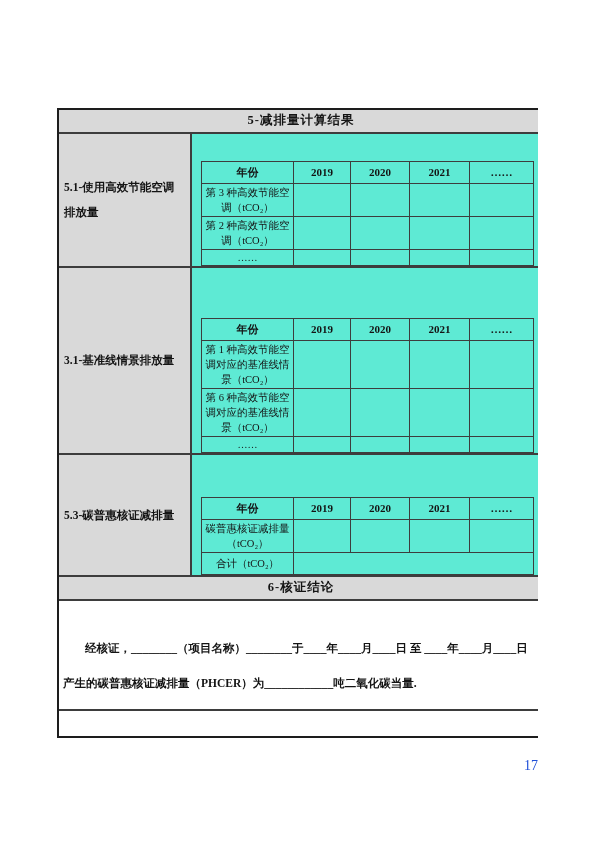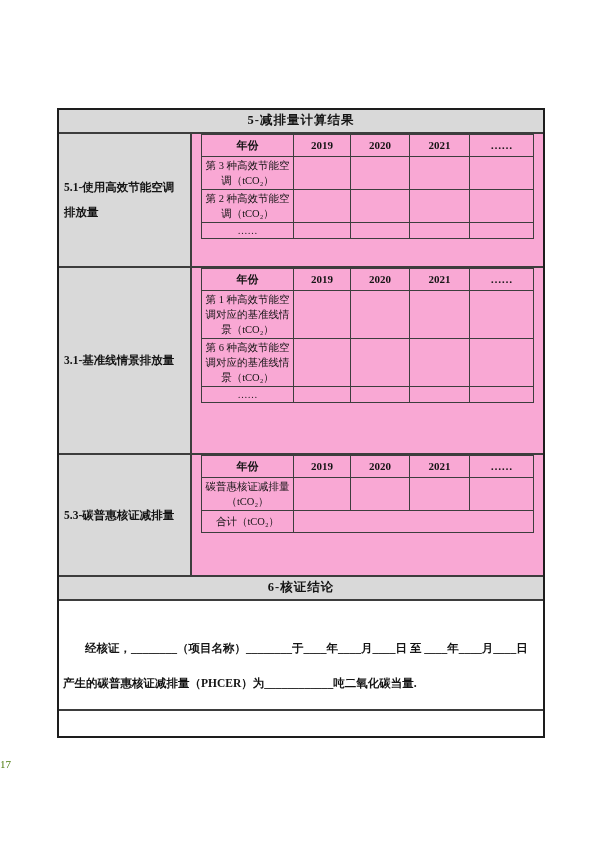--- a/index.html
+++ b/index.html
@@ -1,54 +1,54 @@
 <!DOCTYPE html>
 <html><head>
 <meta charset="utf-8">
 <style>
   * { box-sizing: border-box; margin: 0; padding: 0; }
   html, body { width: 600px; height: 848px; background: #ffffff; }
   body { font-family: "Liberation Serif", serif; color: #141414; }
-  .page { position: relative; width: 600px; height: 848px; overflow: hidden; background: #fff; }
+  .page { position: relative; width: 538px; height: 848px; overflow: hidden; background: #fff; }
 
   .doc-table { position: absolute; left: 57px; top: 108px; width: 488px; border: 2px solid #1d1d1d; background: #fff; }
 
   .sec-header {
     height: 24px; background: #d9d9d9; border-bottom: 2px solid #3d3d3d;
     text-align: center; font-weight: bold; font-size: 12.5px; line-height: 21px; letter-spacing: 1px;
   }
 
   .section { display: flex; border-bottom: 2px solid #3d3d3d; background: #fff; }
   .section .left {
     flex: 0 0 133px; width: 133px; background: #d9d9d9; border-right: 2px solid #3d3d3d;
     display: flex; align-items: center; padding: 16px 5px;
     font-weight: bold; font-size: 11.5px; line-height: 25px;
   }
-  .section .right { flex: 1; display: flex; align-items: flex-start; justify-content: center; background: #f9a8d4; }
+  .section .right { flex: 1; display: flex; align-items: flex-end; justify-content: center; background: #5eead4; }
   .s51 { height: 134px; }
   .s52 { height: 187px; }
   .s53 { height: 122px; }
 
   table.inner { border-collapse: collapse; table-layout: fixed; width: 332px; font-size: 11px; }
   .inner th, .inner td {
     border: 1px solid #3d3d3d; text-align: center; vertical-align: middle;
     padding: 1px 2px; line-height: 15px;
   }
   .inner th { font-weight: bold; height: 22px; font-size: 11px; }
   .inner td.lbl { font-size: 10.5px; font-weight: normal; }
   .inner tr.dots td { height: 16px; line-height: 10px; font-size: 10px; }
   .inner tr.total td { height: 22px; }
 
   .conclusion { height: 94px; border-bottom: 2px solid #3d3d3d; padding: 14px 4px 0 4px; font-weight: bold; font-size: 11.5px; overflow: hidden; background: #fff; margin-top: 16px; }
   .conclusion .line { line-height: 35px; white-space: nowrap; }
   .conclusion .line1 { padding-left: 22px; }
 
   .bottom-empty { height: 25px; background: #fff; }
 
-  .pageno { position: absolute; top: 758px; left: 0; width: 100%; text-align: left; font-size: 11px; color: #4d7c0f; }
+  .pageno { position: absolute; top: 758px; left: 0; width: 100%; text-align: right; font-size: 14px; color: #1d4ed8; }
 </style>
 </head>
 <body>
 
 <div class="page">
   <div class="doc-table">
 
     <div class="sec-header">5-减排量计算结果</div>
 
     <div class="section s51">

